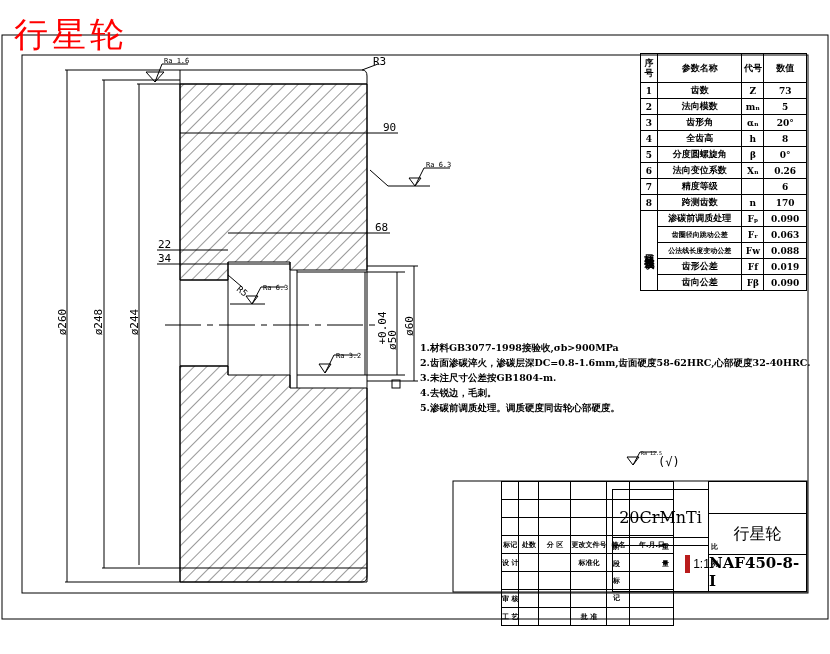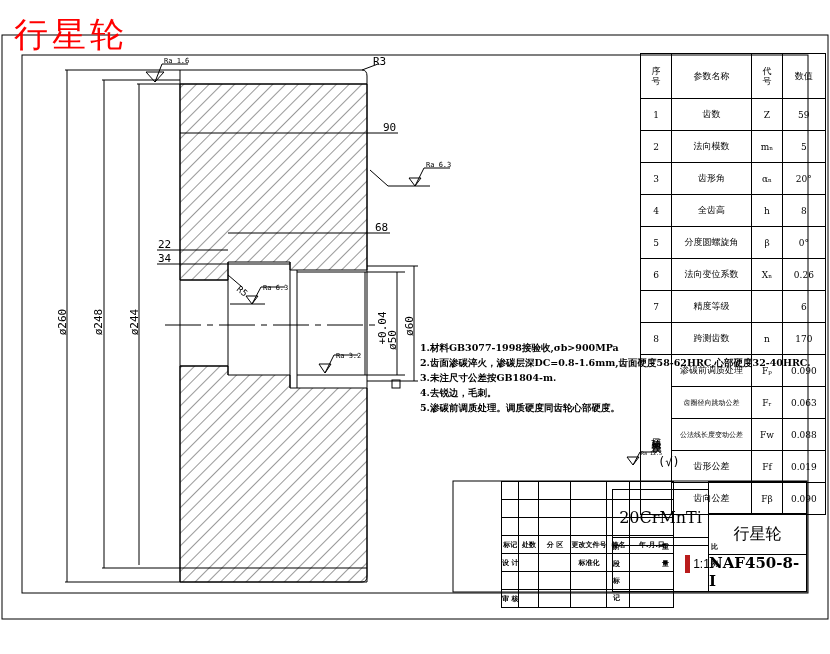--- a/index.html
+++ b/index.html
@@ -1,20 +1,20 @@
 <!DOCTYPE html>
 <html><head>
 <meta charset="utf-8">
 <style>
   html, body { margin:0; padding:0; background:#ffffff; }
   body { width:830px; height:654px; position:relative; overflow:hidden; font-family:"DejaVu Sans", sans-serif; }
   #canvas { position:absolute; left:0; top:0; width:830px; height:654px; }
   .title-red { position:absolute; left:14px; top:14px; font-size:34px; color:#ff0000; font-family:"DejaVu Serif", serif; letter-spacing:4px; line-height:40px; }
   .tbl { position:absolute; border-collapse:collapse; font-family:"DejaVu Serif", serif; color:#000; }
-  .tbl td { border:1px solid #000; text-align:center; padding:8px; font-size:9px; font-weight:normal; overflow:hidden; white-space:nowrap; }
+  .tbl td { border:1px solid #000; text-align:center; padding:0; font-size:9px; font-weight:bold; overflow:hidden; white-space:nowrap; }
   .params { left:640px; top:53px; width:167px; }
   .params td { height:15px; }
   .params tr.hdr td { height:28px; }
   .params td.grp { writing-mode:vertical-rl; text-orientation:upright; font-size:10px; letter-spacing:-1px; }
   .params td.small { font-size:7px; }
   .tech { position:absolute; left:420px; top:340px; font-family:"DejaVu Serif", serif; color:#000; }
   .tech h2 { margin:0 0 0 76px; font-size:18px; font-weight:normal; letter-spacing:2px; }
   .tech div.line { font-size:9.5px; font-weight:bold; line-height:15px; white-space:nowrap; }
   .tb { position:absolute; left:453px; top:481px; width:354px; height:111px; }
   .tb-grid { position:absolute; left:0; top:0; border-collapse:collapse; font-family:"DejaVu Serif", serif;margin-left:48px; }
@@ -155,21 +155,21 @@
         <tr class="hdr">
       <td style="white-space:normal;line-height:10px;">序号</td>
       <td>参数名称</td>
       <td style="white-space:normal;line-height:10px;">代号</td>
       <td>数值</td>
     </tr>
     <tr>
           <td>1</td>
           <td>齿数</td>
           <td>Z</td>
-          <td>59</td>
+          <td>73</td>
         </tr>
     <tr>
           <td>2</td>
           <td>法向模数</td>
           <td>mₙ</td>
           <td>5</td>
         </tr>
     <tr>
           <td>3</td>
           <td>齿形角</td>
@@ -302,20 +302,28 @@
             <td></td>
             <td></td>
             <td></td>
             <td></td>
           </tr>
       <tr>
             <td>审 核</td>
             <td></td>
             <td></td>
             <td></td>
+            <td></td>
+            <td></td>
+          </tr>
+      <tr>
+            <td>工 艺</td>
+            <td></td>
+            <td></td>
+            <td>批 准</td>
             <td></td>
             <td></td>
           </tr>
     </tbody>
       </table>
     <div class="tb-material">20CrMnTi</div>
     <div class="tb-mid">
       <div class="lbl">
         <span>阶 段 标 记</span>
         <span style="flex:0.5">重 量</span>

